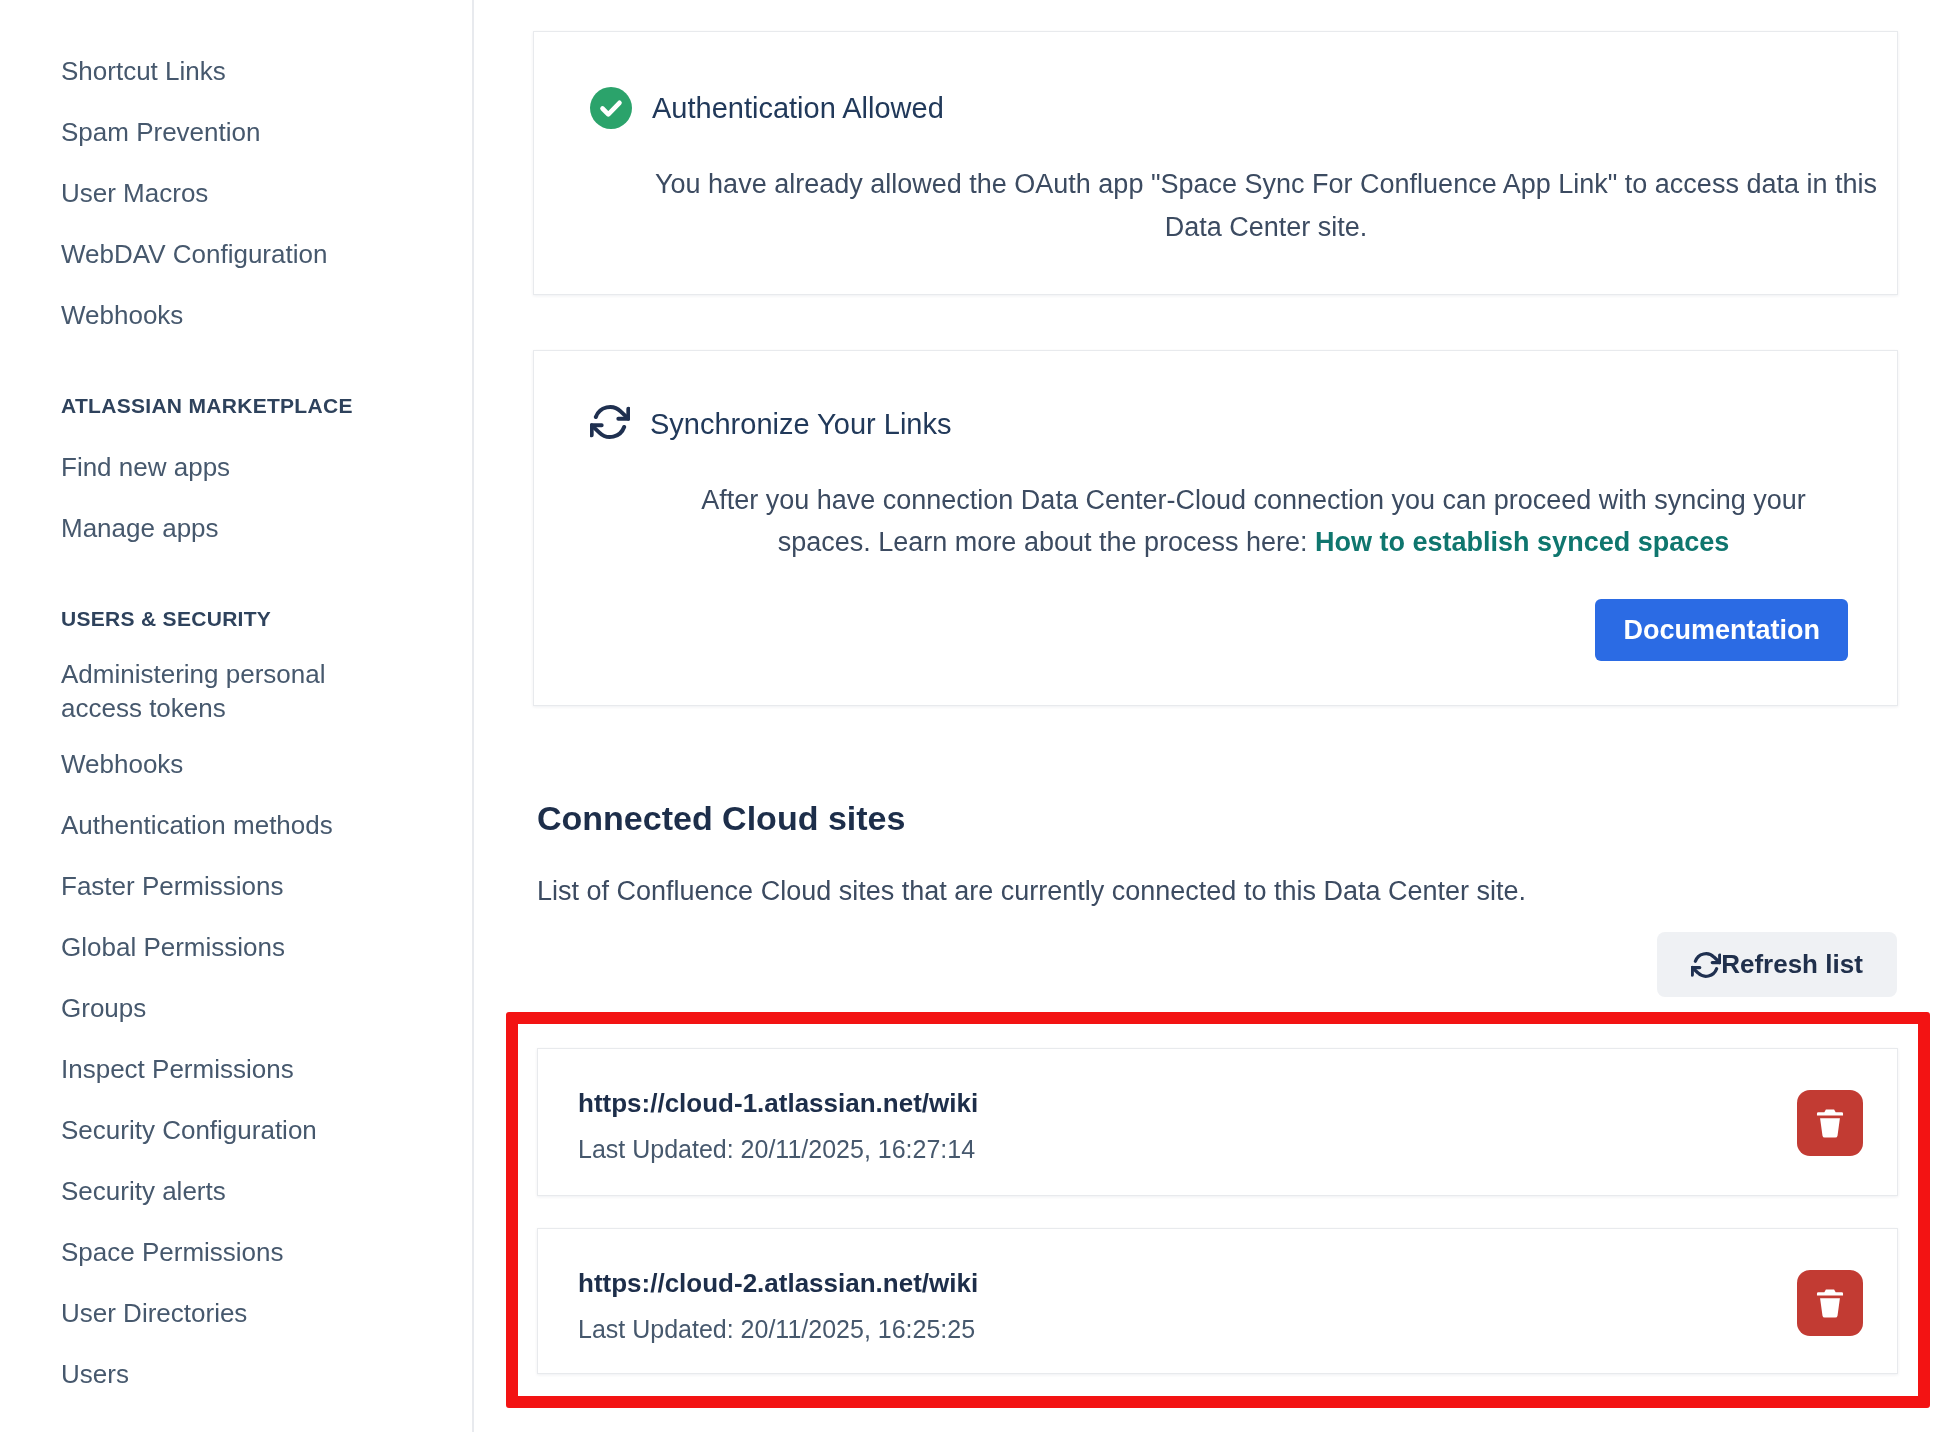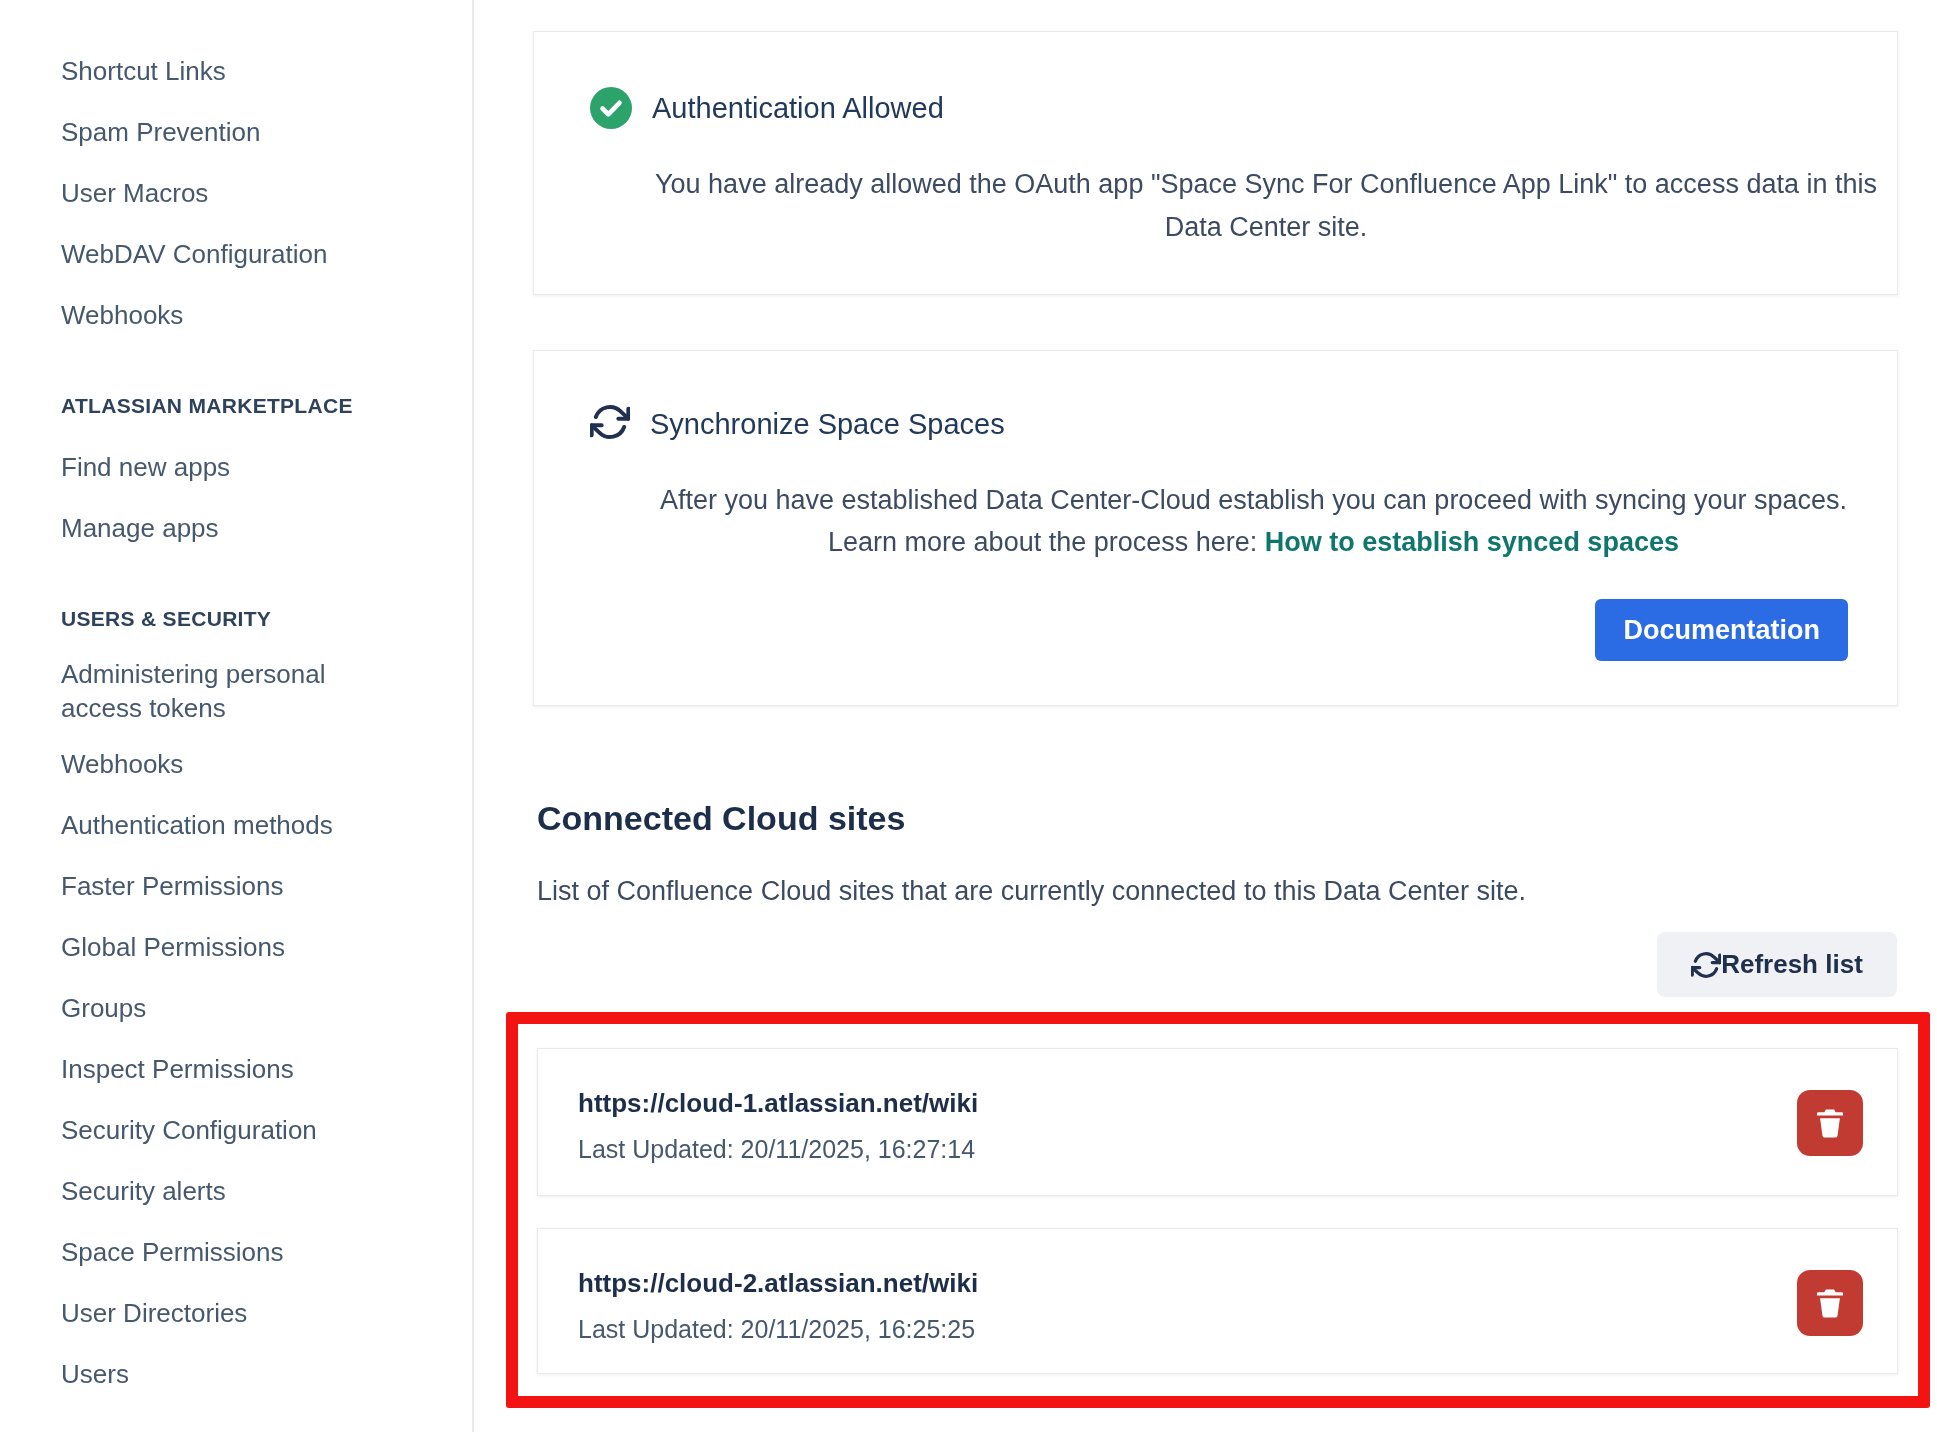--- a/index.html
+++ b/index.html
@@ -141,23 +141,23 @@
 
   <section class="card" id="card-sync">
     <div class="card-head">
       <span class="sync-svg">
         <svg width="40" height="40" viewBox="0 0 24 24" fill="none" stroke="#1f3050" stroke-width="2.4" stroke-linecap="round" stroke-linejoin="round">
           <polyline points="23 4 23 10 17 10"></polyline>
           <polyline points="1 20 1 14 7 14"></polyline>
           <path d="M3.51 9a9 9 0 0 1 14.85-3.36L23 10M1 14l4.64 4.36A9 9 0 0 0 20.49 15"></path>
         </svg>
       </span>
-      <span class="card-title">Synchronize Space Spaces</span>
+      <span class="card-title">Synchronize Your Links</span>
     </div>
-    <p class="card-body"><span>After you have established Data Center-Cloud establish you can proceed with syncing your spaces. Learn more about the process here: </span><a class="inline-link">How to establish synced spaces</a></p>
+    <p class="card-body"><span>After you have connection Data Center-Cloud connection you can proceed with syncing your spaces. Learn more about the process here: </span><a class="inline-link">How to establish synced spaces</a></p>
     <button class="doc-btn">Documentation</button>
   </section>
 
   <h2 id="section-heading">Connected Cloud sites</h2>
   <p id="section-desc">List of Confluence Cloud sites that are currently connected to this Data Center site.</p>
 
   <button id="refresh-btn">
     <span style="display:flex;">
       <svg width="30" height="30" viewBox="0 0 24 24" fill="none" stroke="#1f3050" stroke-width="2.6" stroke-linecap="round" stroke-linejoin="round">
         <polyline points="23 4 23 10 17 10"></polyline>

